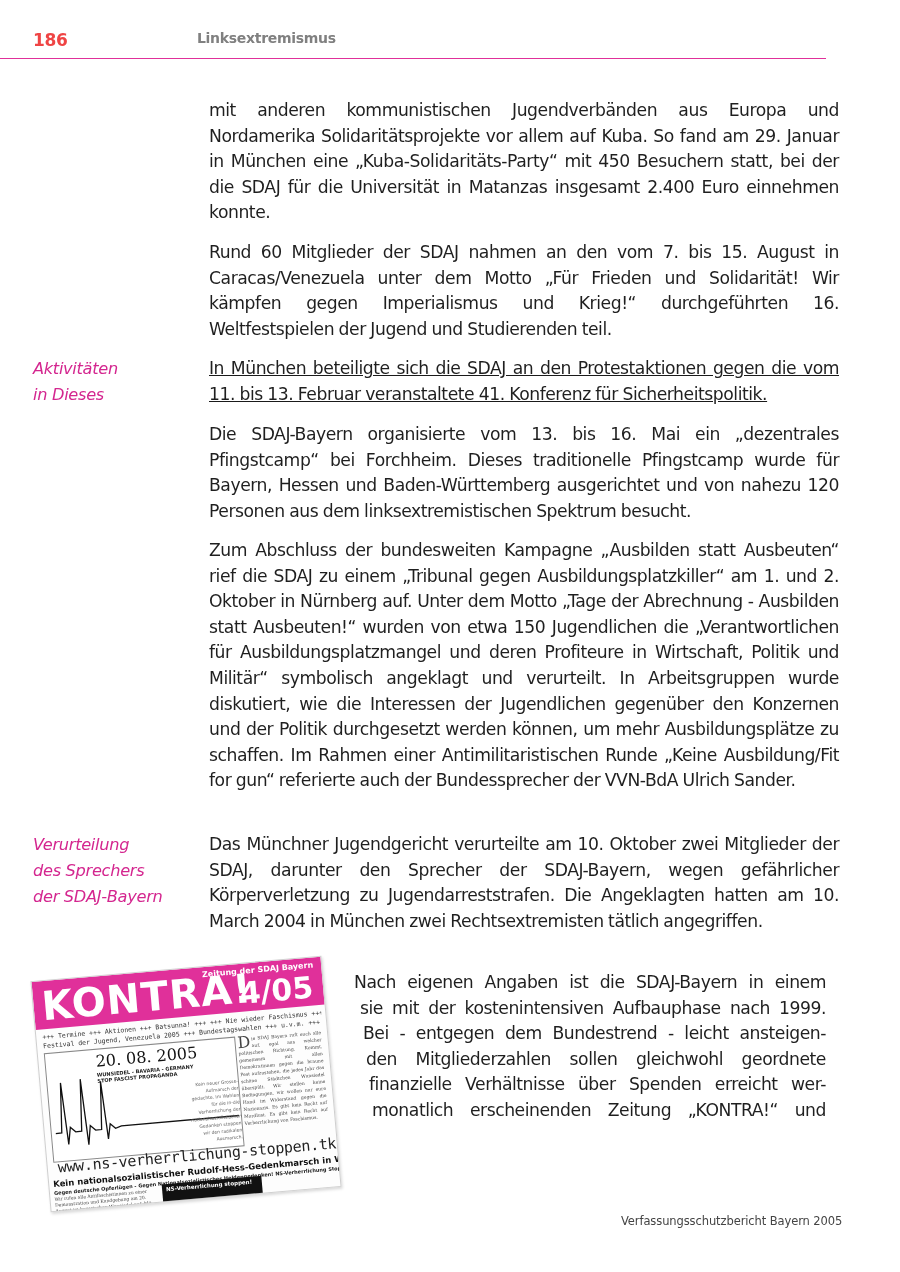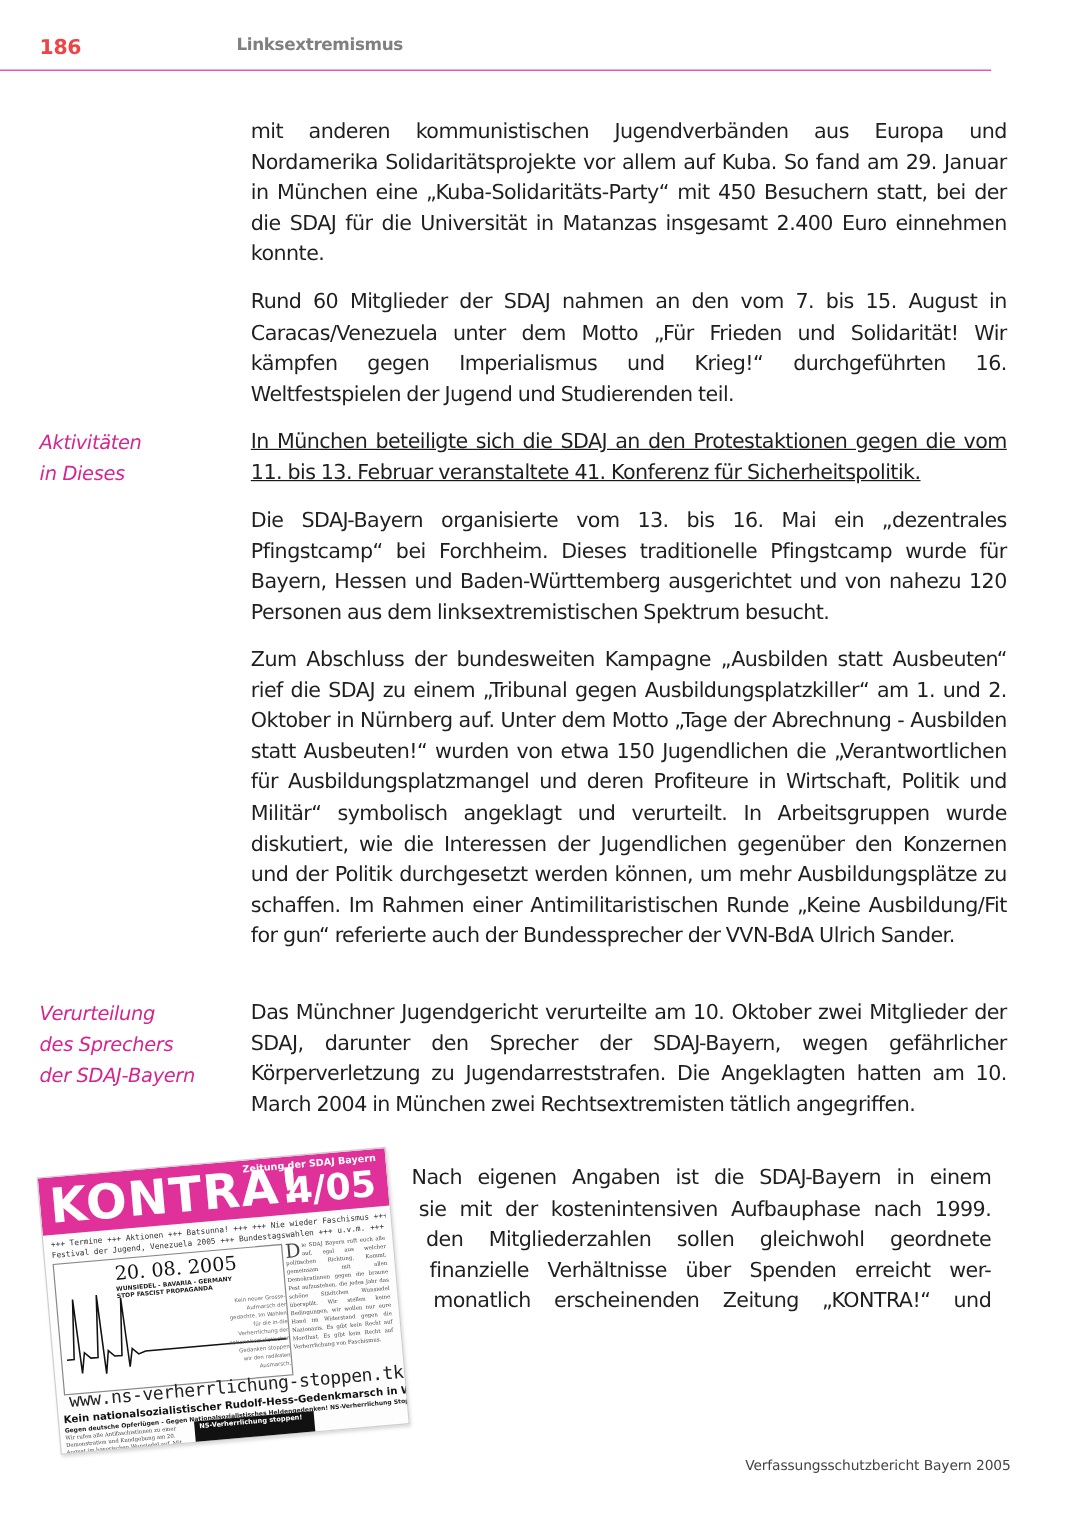--- a/index.html
+++ b/index.html
@@ -5,21 +5,21 @@
   html, body { margin: 0; padding: 0; background: #ffffff; }
   body { width: 900px; height: 1272px; position: relative; overflow: hidden;
          font-family: "DejaVu Sans", "Liberation Sans", sans-serif; color: #1a1a1a; }
   .header { position: absolute; left: 0; top: 0; width: 826px; height: 58px; border-bottom: 1.5px solid #e0309a; }
   .page-num { position: absolute; left: 33px; top: 30px; font-size: 17px; font-weight: bold; color: #ef4444; letter-spacing: -0.3px; }
   .chapter { position: absolute; left: 197px; top: 30px; font-size: 14px; font-weight: bold; color: #808080; letter-spacing: -0.3px; }
   .body-col { position: absolute; left: 209px; width: 630px; }
   p.para { margin: 0; font-size: 17.2px; line-height: 25.6px; text-align: justify; letter-spacing: -0.45px; word-spacing: -0.5px; color: #1f1f1f; }
   .margin-note { position: absolute; left: 33px; width: 150px; font-style: italic; color: #d4268f; font-size: 16.2px; line-height: 26px; letter-spacing: -0.3px; }
   .wrap-para { position: absolute; left: 343px; top: 970px; width: 483px; }
-  .wrap-para p.para { text-align: justify; text-align-last: justify; }
+  .wrap-para p.para { text-align: justify; text-align-last: justify; margin-left: 11px; }
   .wrap-line { display: block; text-align: justify; text-align-last: justify; white-space: nowrap; }
   .footer { position: absolute; left: 621px; top: 1214px; font-size: 11.5px; color: #444; letter-spacing: -0.1px; }
 
   
   .clip { position: absolute; left: 40px; top: 968px; width: 300px; height: 250px; }
   .clip-inner { position: absolute; left: 0; top: 0; width: 290px; height: 230px; transform: rotate(-5deg); transform-origin: center center;
                 background: #fdfdfd; border: 1px solid #cfcfcf; box-shadow: 1px 2px 3px rgba(0,0,0,0.15); overflow: hidden; }
   .masthead { position: absolute; left: 0; top: 0; width: 100%; height: 48px; background: #e0309a; }
   .kontra { position: absolute; left: 8px; top: 2px; font-family: "DejaVu Sans", sans-serif; font-weight: bold; font-size: 40px; color: #fff; letter-spacing: 1px; }
   .zeitung { position: absolute; right: 8px; top: 3px; font-size: 8px; font-weight: bold; color: #fff; }
@@ -72,20 +72,21 @@
   <p class="para">Zum Abschluss der bundesweiten Kampagne „Ausbilden statt Ausbeuten“ rief die SDAJ zu einem „Tribunal gegen Ausbildungsplatzkiller“ am 1. und 2. Oktober in Nürnberg auf. Unter dem Motto „Tage der Abrechnung - Ausbilden statt Ausbeuten!“ wurden von etwa 150 Jugendlichen die „Verantwortlichen für Ausbildungsplatzmangel und deren Profiteure in Wirtschaft, Politik und Militär“ symbolisch angeklagt und verurteilt. In Arbeitsgruppen wurde diskutiert, wie die Interessen der Jugendlichen gegenüber den Konzernen und der Politik durchgesetzt werden können, um mehr Ausbildungsplätze zu schaffen. Im Rahmen einer Antimilitaristischen Runde „Keine Ausbildung/Fit for gun“ referierte auch der Bundessprecher der VVN-BdA Ulrich Sander.</p>
 </div>
 <div class="body-col" style="top:832px;">
   <p class="para">Das Münchner Jugendgericht verurteilte am 10. Oktober zwei Mitglieder der SDAJ, darunter den Sprecher der SDAJ-Bayern, wegen gefährlicher Körperverletzung zu Jugendarreststrafen. Die Angeklagten hatten am 10. March 2004 in München zwei Rechtsextremisten tätlich angegriffen.</p>
 </div>
 
 <div class="wrap-para">
   <p class="para" style="text-align:left;">
     <span class="wrap-line" style="padding-left:0px;">Nach eigenen Angaben ist die SDAJ-Bayern in einem</span>
     <span class="wrap-line" style="padding-left:6px;">sie mit der kostenintensiven Aufbauphase nach 1999.</span>
+    <span class="wrap-line" style="padding-left:9px;">Bei - entgegen dem Bundestrend - leicht ansteigen-</span>
     <span class="wrap-line" style="padding-left:12px;">den Mitgliederzahlen sollen gleichwohl geordnete</span>
     <span class="wrap-line" style="padding-left:15px;">finanzielle Verhältnisse über Spenden erreicht wer-</span>
     <span class="wrap-line" style="padding-left:18px;">monatlich erscheinenden Zeitung „KONTRA!“ und</span>
   </p>
 </div>
 
 <div class="clip">
   <div class="clip-inner">
     <div class="masthead">
       <span class="kontra">KONTRA!</span>

